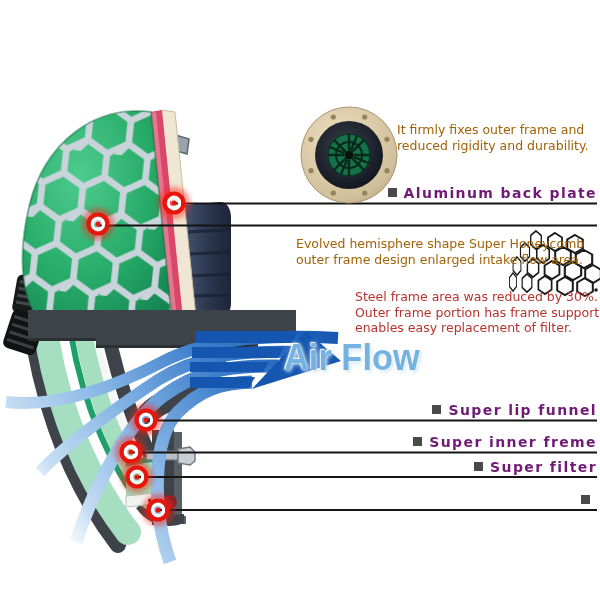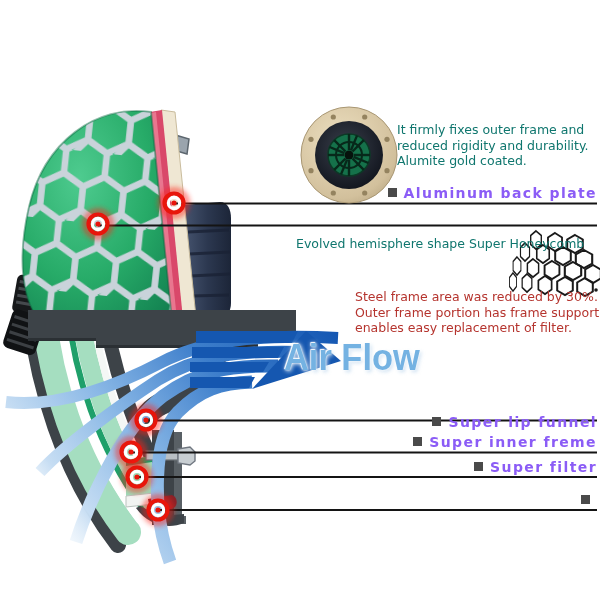--- a/index.html
+++ b/index.html
@@ -1,22 +1,22 @@
 <!DOCTYPE html>
 <html><head>
 <meta charset="utf-8">
 <style>
   html,body{margin:0;padding:0;background:#fff;}
   #stage{position:relative;width:600px;height:600px;background:#fff;overflow:hidden;
          font-family:"DejaVu Sans","Liberation Sans",sans-serif;}
   #art{position:absolute;left:0;top:0;}
-  .note{position:absolute;font-size:12.5px;line-height:15.5px;color:#0f766e;white-space:nowrap;}
+  .note{position:absolute;font-size:12.5px;line-height:15.5px;color:#a16207;white-space:nowrap;}
   .note.red{color:#b5342e;}
   .callout{position:absolute;right:3px;text-align:right;white-space:nowrap;
-           font-weight:bold;font-size:14px;letter-spacing:1.4px;color:#8b5cf6;}
+           font-weight:bold;font-size:14px;letter-spacing:1.4px;color:#701a75;}
   .callout .sq{display:inline-block;width:9px;height:9px;background:#4a4a4a;
                margin-right:7px;vertical-align:1px;}
   #airflow-text{position:absolute;left:284px;top:337px;
                 font-family:"Liberation Sans",sans-serif;font-weight:bold;
                 font-size:37px;color:#74b2e2;letter-spacing:0px;
                 transform:scaleX(.93);transform-origin:left top;white-space:nowrap;
                 text-shadow:0 0 2px #fff,0 0 5px rgba(255,255,255,.95),
                             2px 2px 4px rgba(150,190,225,.55),-1px -1px 1px #fff;}
   .pl{display:block;}
 </style>
@@ -237,41 +237,41 @@
         <polygon points="0,-9 7.8,-4.5 7.8,4.5 0,9 -7.8,4.5 -7.8,-4.5" transform="translate(52,12) scale(0.9,1)"></polygon>
         <polygon points="0,-9 7.8,-4.5 7.8,4.5 0,9 -7.8,4.5 -7.8,-4.5" transform="translate(72,14)"></polygon>
       </g>
       <circle cx="93" cy="60" r="1.8" fill="#1a1a1a" stroke="none"></circle>
     </g>
   </svg>
 
   <div class="note" style="left:397px;top:122px;">
     <span class="pl">It firmly fixes outer frame and</span>
     <span class="pl">reduced rigidity and durability.</span>
-    <span class="pl">Alumite gold coated.</span>
   </div>
 
   <div class="callout" style="top:185px;">
     <span class="sq"></span><span>Aluminum back plate</span>
   </div>
 
 
   <div class="note" style="left:252px;top:236px;margin-left:44px;">
     <span class="pl">Evolved hemisphere shape Super Honeycomb</span>
+    <span class="pl">outer frame design enlarged intake flow area.</span>
   </div>
 
   <div class="note red" style="left:355px;top:289px;">
     <span class="pl">Steel frame area was reduced by 30%.</span>
     <span class="pl">Outer frame portion has frame support that</span>
     <span class="pl">enables easy replacement of filter.</span>
   </div>
 
   <div id="airflow-text">Air Flow</div>
 
-  <div class="callout" style="top:414px;">
+  <div class="callout" style="top:402px;">
     <span class="sq"></span><span>Super lip funnel</span>
   </div>
 
   <div class="callout" style="top:434px;">
     <span class="sq"></span><span>Super inner freme</span>
   </div>
 
   <div class="callout" style="top:459px;">
     <span class="sq"></span><span>Super filter</span>
   </div>

